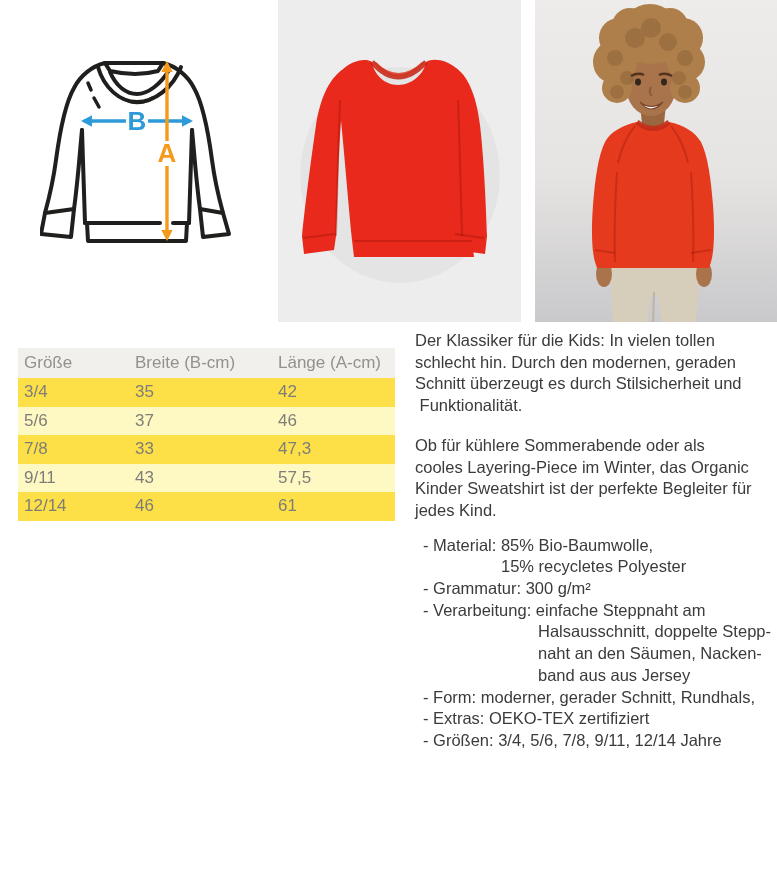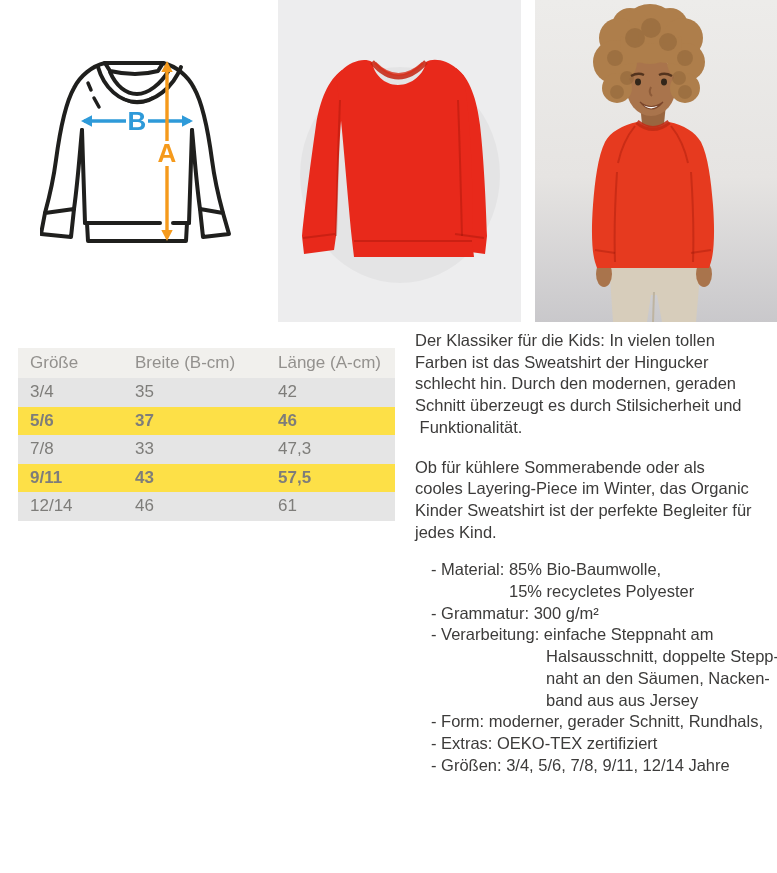--- a/index.html
+++ b/index.html
@@ -25,33 +25,33 @@
     font-size:17px;
   }
   .size-table col.c1{width:117px;}
   .size-table col.c2{width:143px;}
   .size-table col.c3{width:117px;}
   .size-table th{
     height:30px;background:#f1f0ed;color:#93918e;
     font-weight:400;text-align:left;padding:0;
   }
   .size-table td{height:28.5px;color:#7e7d7a;padding:0;}
-  .size-table th:first-child,.size-table td:first-child{padding-left:12px;}
-  .size-table tr.dark td{background:#e5e5e5;margin-top:19px;}
-  .size-table tr.light td{background:#fde047;font-weight:bold;}
+  .size-table th:first-child,.size-table td:first-child{padding-left:6px;}
+  .size-table tr.dark td{background:#fde047;margin-top:19px;}
+  .size-table tr.light td{background:#fef9c3;}
 
   
   .description{
     position:absolute;left:415px;top:330px;width:362px;
     color:#3c3b3a;font-size:16.5px;line-height:21.7px;
   }
   .description .line{white-space:pre;}
   .para1{margin:0 0 18px 0;}
   .para2{margin:0 0 13px 0;}
-  .details{margin:16px;}
+  .details{margin:8px;}
   .ind-a{padding-left:78px;}
   .ind-b{padding-left:115px;}
   .ind-c{padding-left:57px;}
 </style>
 </head>
 <body>
 
 <div class="page">
 
   <div class="diagram-wrap">
@@ -232,21 +232,20 @@
         <td>12/14</td>
         <td>46</td>
         <td>61</td>
       </tr>
     </tbody>
   </table>
 
   <div class="description">
     <div class="para1">
       <div class="line">Der Klassiker für die Kids: In vielen tollen</div>
-      <div class="line">Farben ist das Sweatshirt der Hingucker</div>
       <div class="line">schlecht hin. Durch den modernen, geraden</div>
       <div class="line">Schnitt überzeugt es durch Stilsicherheit und</div>
       <div class="line"> Funktionalität.</div>
     </div>
     <div class="para2">
       <div class="line">Ob für kühlere Sommerabende oder als</div>
       <div class="line">cooles Layering-Piece im Winter, das Organic</div>
       <div class="line">Kinder Sweatshirt ist der perfekte Begleiter für</div>
       <div class="line">jedes Kind.</div>
     </div>

